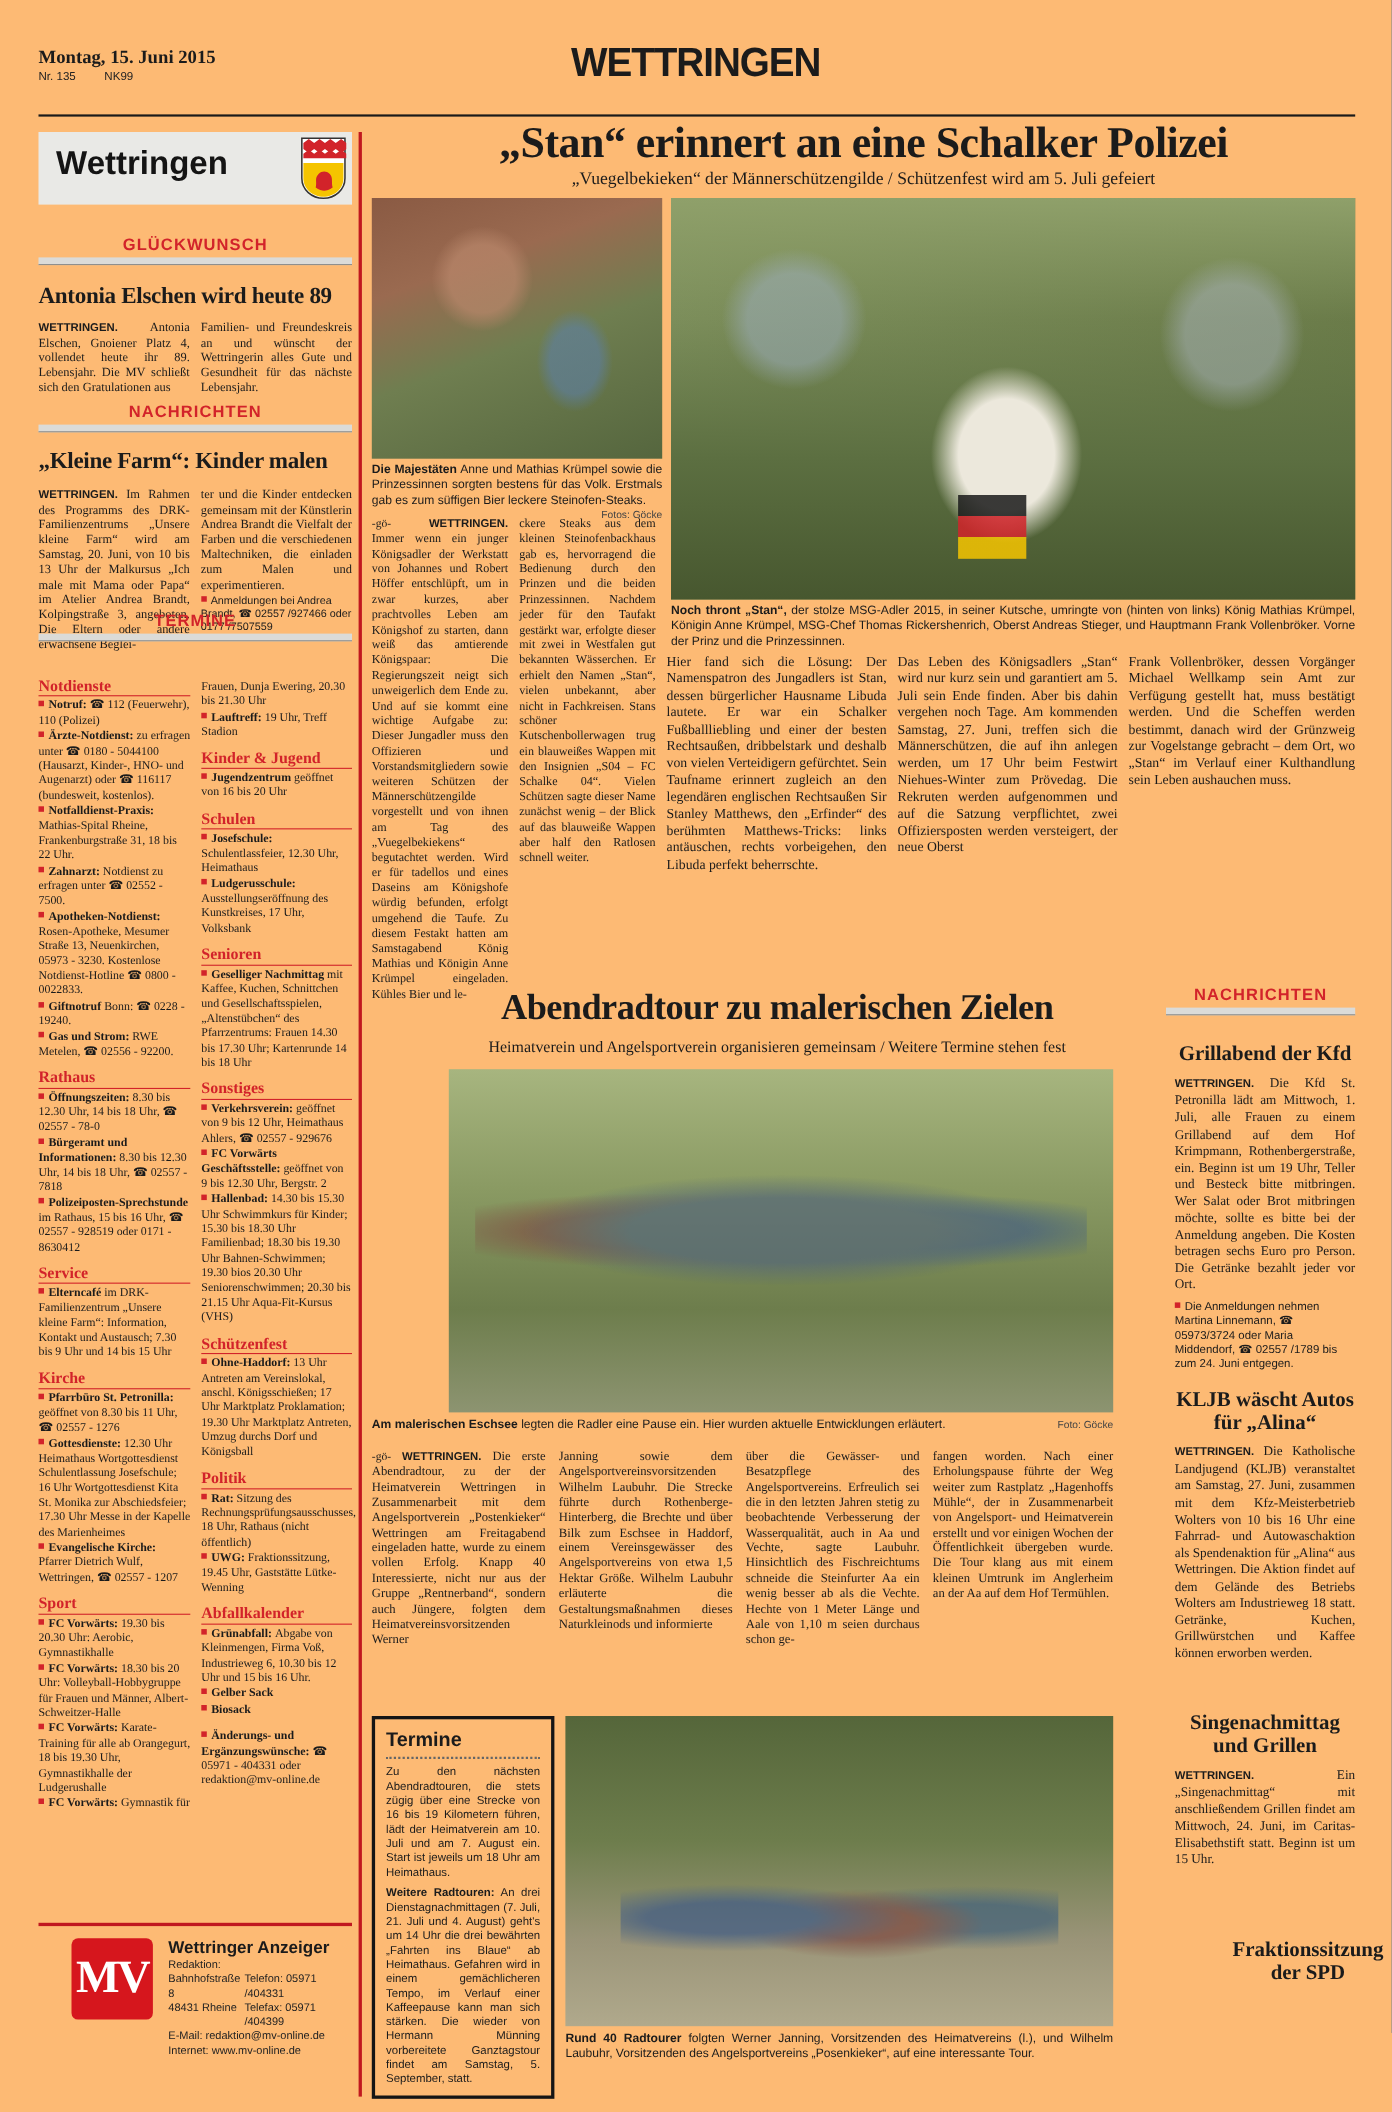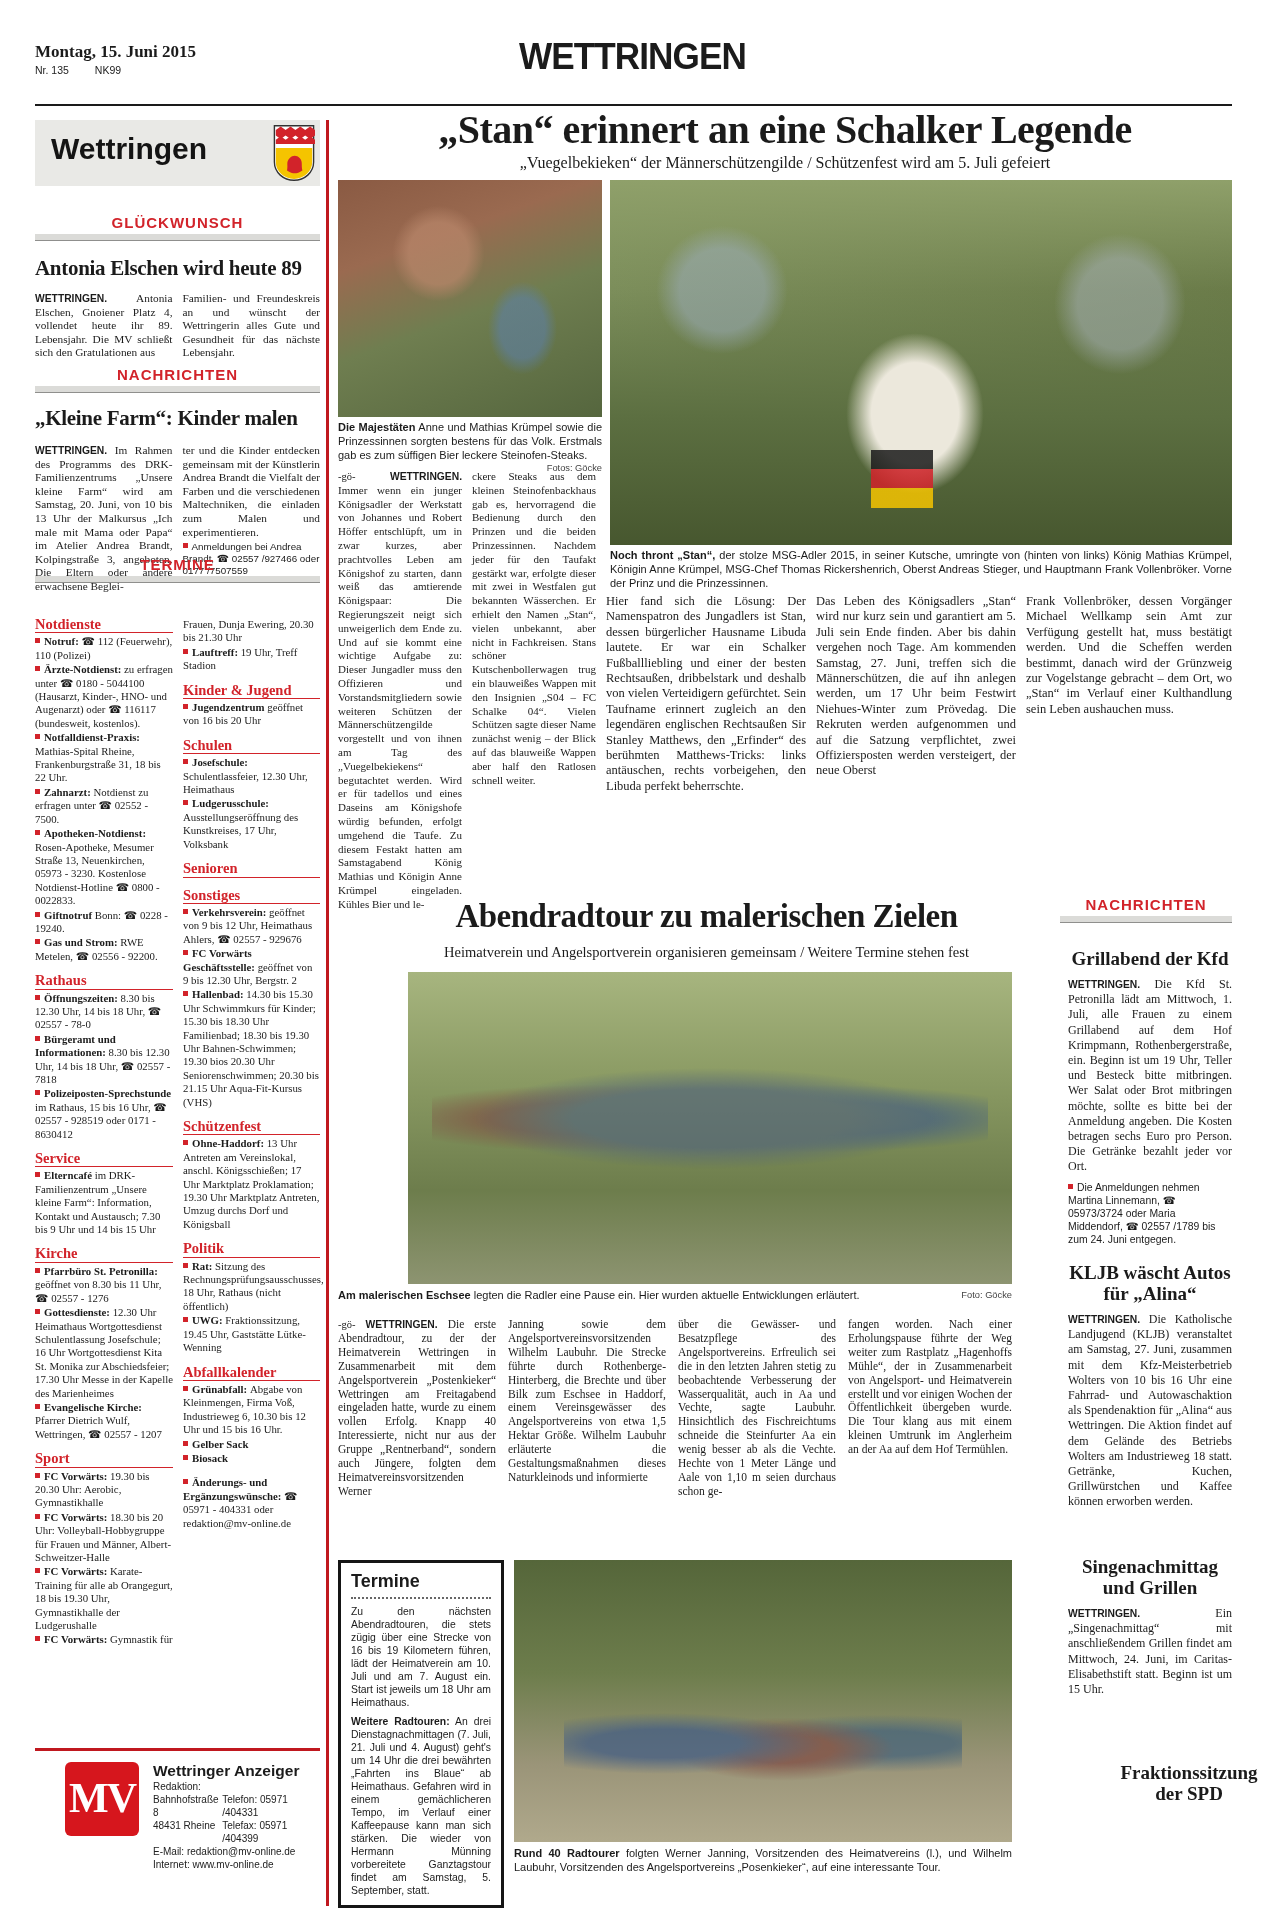--- a/index.html
+++ b/index.html
@@ -1,16 +1,16 @@
 <!DOCTYPE html>
 <html lang="de"><head>
 <meta charset="utf-8">
 <style>
   html,body{margin:0;padding:0;background:#888;}
-  #page{position:relative;width:1265px;height:1920px;background:#ffffff;overflow:hidden;
+  #page{position:relative;width:1265px;height:1920px;background:#fdba74;overflow:hidden;
         font-family:"Liberation Serif",serif;color:#1b1b1b;}
   .abs{position:absolute;}
   
   .date-line{left:35px;top:42px;font-weight:bold;font-size:17px;font-family:"Liberation Serif",serif;}
   .issue-line{left:35px;top:64px;font-size:10.5px;font-family:"Liberation Sans",sans-serif;color:#222;}
   .issue-line span{margin-right:26px;}
   .paper-title{left:0;top:36px;width:1265px;text-align:center;font-family:"Liberation Sans",sans-serif;
                font-weight:bold;font-size:37px;letter-spacing:-1px;transform:scaleX(.95);}
   .head-rule{left:35px;top:104px;width:1197px;height:2px;background:#1a1a1a;}
   
@@ -164,20 +164,21 @@
         <h4>Kinder &amp; Jugend</h4>
         <p><span class="sq"></span><b>Jugendzentrum </b><span>geöffnet von 16 bis 20 Uhr</span></p>
       </div>
       <div class="tsec">
         <h4>Schulen</h4>
         <p><span class="sq"></span><b>Josefschule: </b><span>Schulentlassfeier, 12.30 Uhr, Heimathaus</span></p>
         <p><span class="sq"></span><b>Ludgerusschule: </b><span>Ausstellungseröffnung des Kunstkreises, 17 Uhr, Volksbank</span></p>
       </div>
       <div class="tsec">
         <h4>Senioren</h4>
+        <p><span class="sq"></span><b>Geselliger Nachmittag </b><span>mit Kaffee, Kuchen, Schnittchen und Gesellschaftsspielen, „Altenstübchen“ des Pfarrzentrums: Frauen 14.30 bis 17.30 Uhr; Kartenrunde 14 bis 18 Uhr</span></p>
       </div>
       <div class="tsec">
         <h4>Sonstiges</h4>
         <p><span class="sq"></span><b>Verkehrsverein: </b><span>geöffnet von 9 bis 12 Uhr, Heimathaus Ahlers, ☎ 02557 - 929676</span></p>
         <p><span class="sq"></span><b>FC Vorwärts Geschäftsstelle: </b><span>geöffnet von 9 bis 12.30 Uhr, Bergstr. 2</span></p>
         <p><span class="sq"></span><b>Hallenbad: </b><span>14.30 bis 15.30 Uhr Schwimmkurs für Kinder; 15.30 bis 18.30 Uhr Familienbad; 18.30 bis 19.30 Uhr Bahnen-Schwimmen; 19.30 bios 20.30 Uhr Seniorenschwimmen; 20.30 bis 21.15 Uhr Aqua-Fit-Kursus (VHS)</span></p>
       </div>
       <div class="tsec">
         <h4>Schützenfest</h4>
         <p><span class="sq"></span><b>Ohne-Haddorf: </b><span>13 Uhr Antreten am Vereinslokal, anschl. Königsschießen; 17 Uhr Marktplatz Proklamation; 19.30 Uhr Marktplatz Antreten, Umzug durchs Dorf und Königsball</span></p>
@@ -212,21 +213,21 @@
         <div>
           <div class="pub-small">Telefon: 05971 /404331</div>
           <div class="pub-small">Telefax: 05971 /404399</div>
         </div>
       </div>
       <div class="pub-small">E-Mail: redaktion@mv-online.de</div>
       <div class="pub-small">Internet: www.mv-online.de</div>
     </div>
   </div>
 
-  <div class="abs stan-headline">„Stan“ erinnert an eine Schalker Legende</div>
+  <div class="abs stan-headline">„Stan“ erinnert an eine Schalker Polizei</div>
   <div class="abs stan-subhead">„Vuegelbekieken“ der Männerschützengilde / Schützenfest wird am 5. Juli gefeiert</div>
 
   <div class="abs photo" style="left:338px;top:180px;width:264px;height:237px;
        background:linear-gradient(160deg,#8a5a43 0%,#9a6a50 28%,#6f7e50 55%,#55663e 100%);">
     <div style="position:absolute;left:18%;top:8%;width:40%;height:46%;background:radial-gradient(ellipse,#b9876b 0 40%,transparent 62%);opacity:.7"></div>
     <div style="position:absolute;left:55%;top:40%;width:30%;height:45%;background:radial-gradient(ellipse,#5d7fa6 0 40%,transparent 62%);opacity:.6"></div>
   </div>
 
   <div class="abs photo" style="left:610px;top:180px;width:622px;height:365px;
        background:linear-gradient(180deg,#8fa06a 0%,#75875322 30%,#5c6f41 65%,#47572f 100%),linear-gradient(90deg,#7d8f5c,#697a48);">

